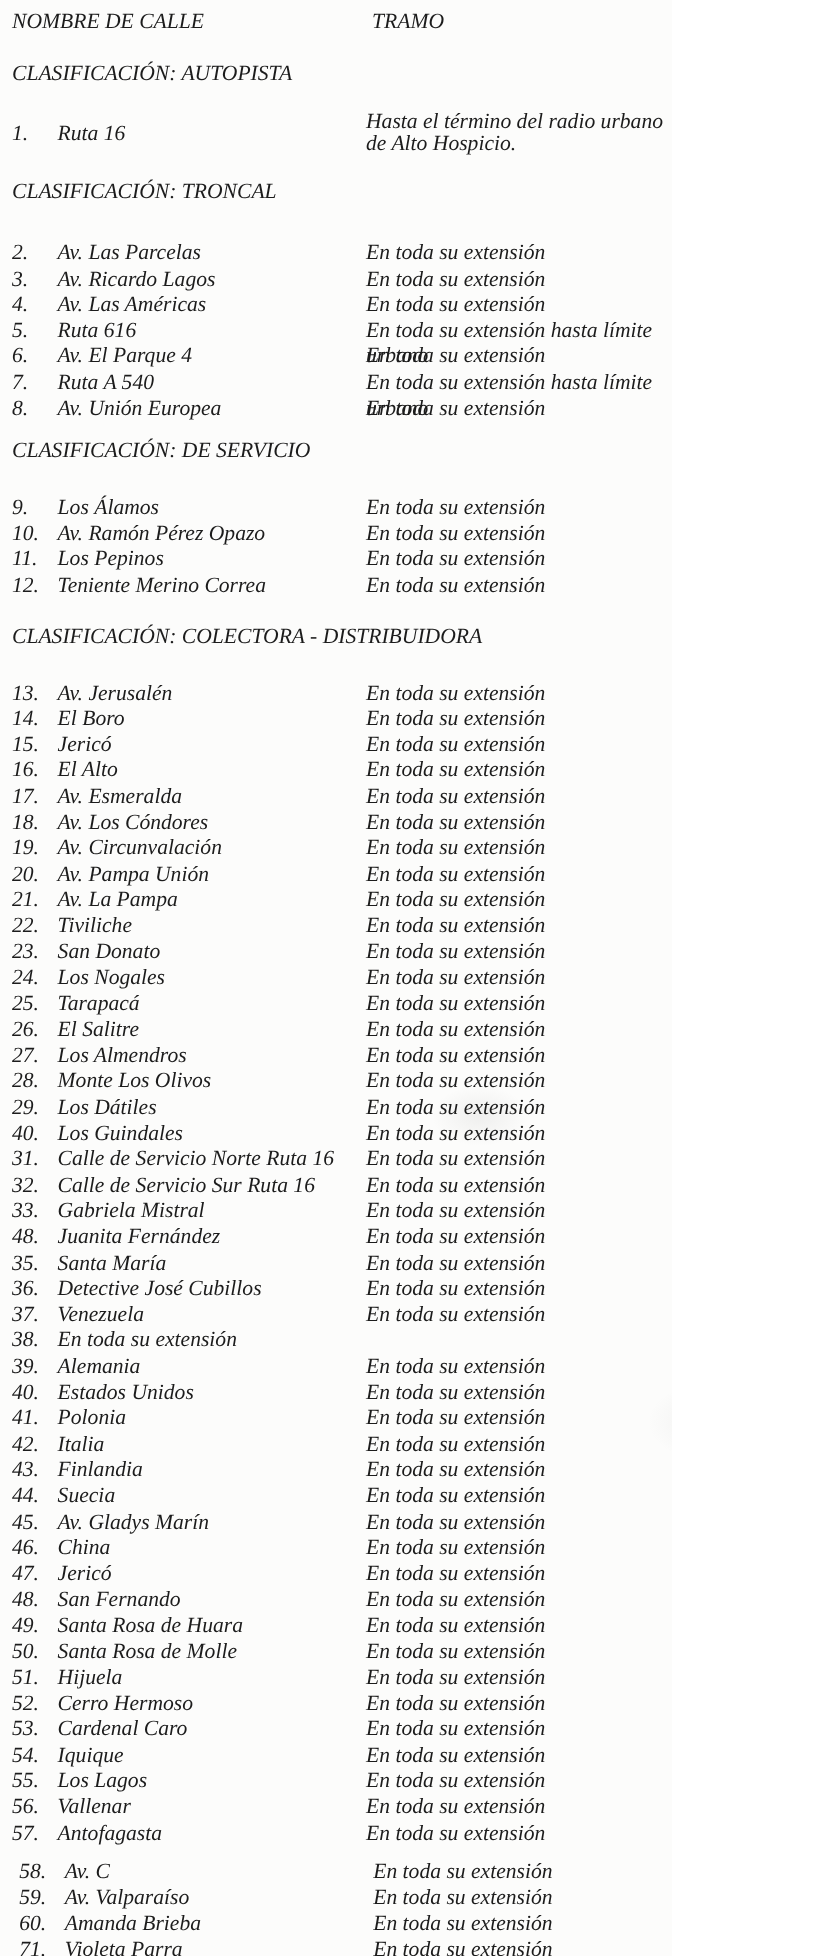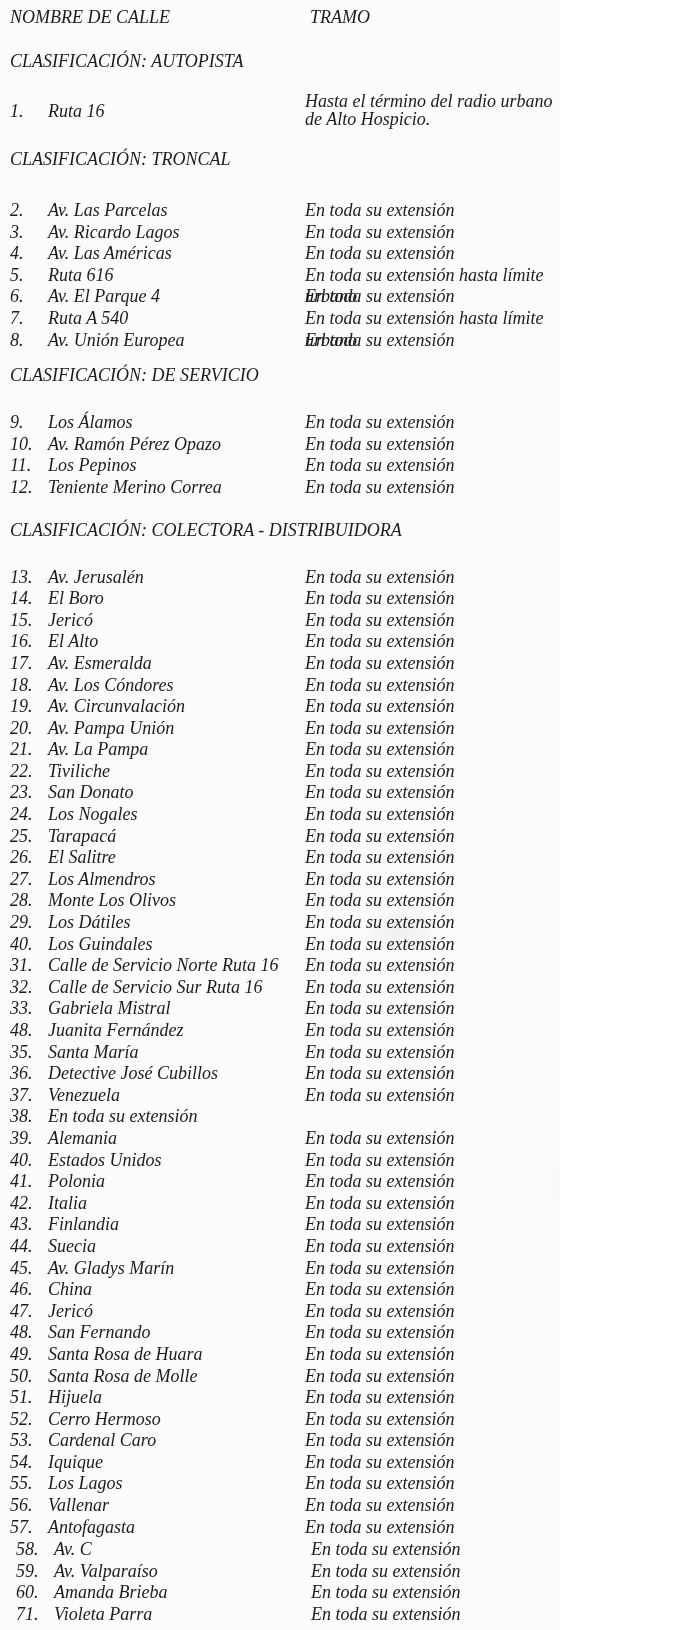--- a/index.html
+++ b/index.html
@@ -50,21 +50,21 @@
   .row .num   { width: 38px; }
   .row .name  { width: 257px; }
   .row .tramo { flex: 1; }
   
   .row-tall { height: 30px; }
   .row-tall .num,
   .row-tall .name  { padding-top: 10px; line-height: 18px; }
   .row-tall .tramo { padding-top: 0;  line-height: 18px; }
   
   .row.shifted { margin-left: 6px; }
-  .row.gap-before { margin-top: 1px; }
+  .row.gap-before { margin-top: 11px; }
   
   .smudge {
     position: absolute;
     pointer-events: none;
     background: radial-gradient(closest-side, rgba(120,120,120,0.10), rgba(120,120,120,0.0));
   }
   .smudge-1 { left: 560px; top: 10px;  width: 130px; height: 60px; }
   .smudge-2 { left: 600px; top: 735px; width: 90px;  height: 90px; }
   .smudge-3 { left: 540px; top: 1150px; width: 120px; height: 70px; }
   .smudge-4 { left: 360px; top: 905px;  width: 80px;  height: 50px; }

